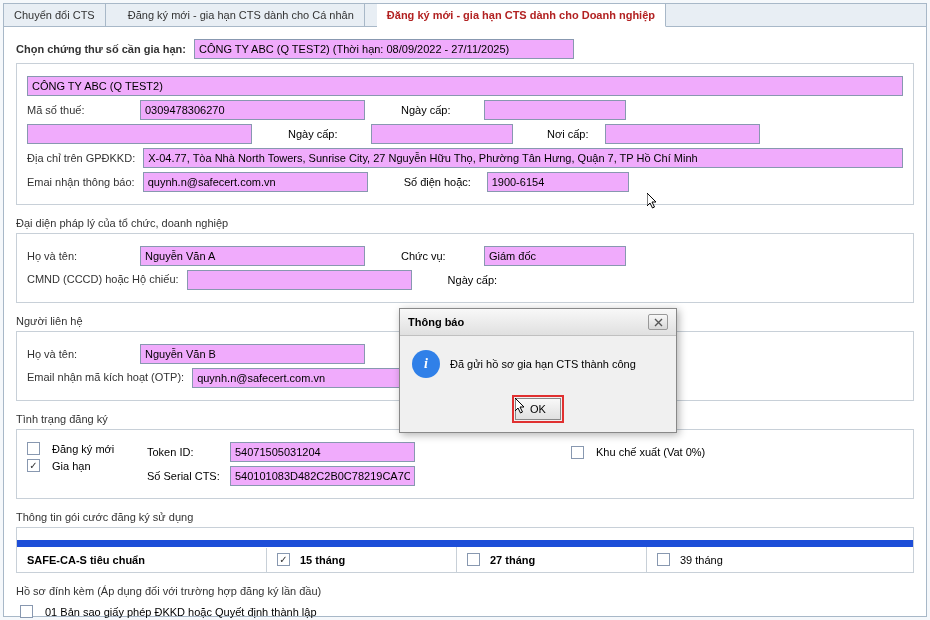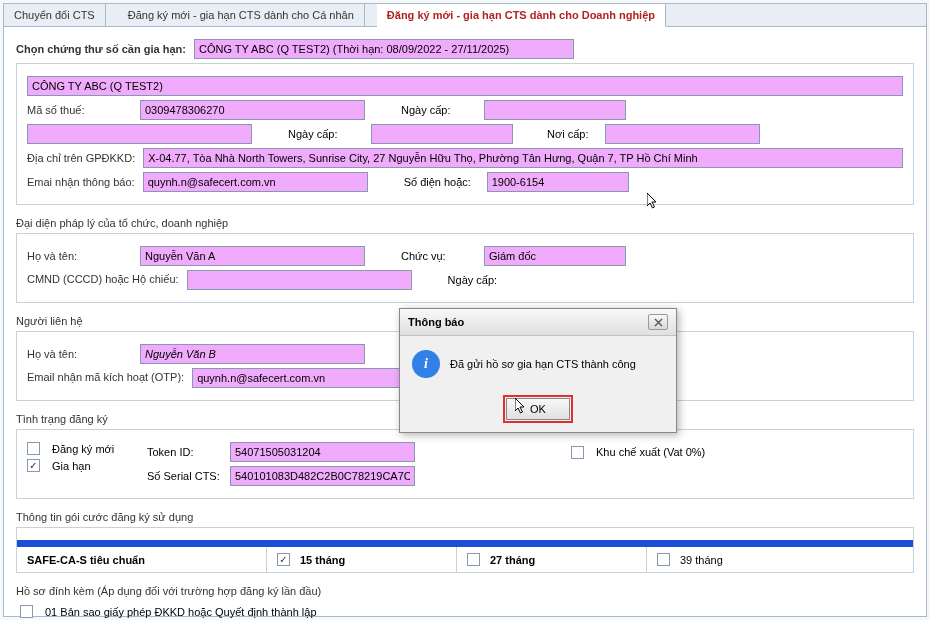--- a/index.html
+++ b/index.html
@@ -20,21 +20,21 @@
 .pkg-row { display: flex; align-items: center; border-top: 7px solid #1d4ed8; margin: 4px -10px 0 -10px; }
 .pkg-cell { padding: 6px 10px; border-right: 1px solid #c8d0d8; display: flex; align-items: center; gap: 6px; }
 .pkg-label { width: 250px; font-weight: bold; }
 .pkg-opt { width: 190px; }
 .modal { position: absolute; left: 351px; top: 308px; width: 278px; background: #f0f0f0; border: 1px solid #888; box-shadow: 2px 2px 8px rgba(0,0,0,0.3); margin-left: 48px; }
 .modal-title { background: linear-gradient(#f8f8f8,#e0e0e0); padding: 5px 8px; font-weight: bold; border-bottom: 1px solid #c0c0c0; display: flex; justify-content: space-between; align-items: center; }
 .modal-close { width: 20px; height: 16px; border: 1px solid #999; background: linear-gradient(#f8f8f8,#d8d8d8); display: flex; align-items: center; justify-content: center; cursor: pointer; border-radius: 2px; }
 .modal-body { padding: 14px 12px; display: flex; align-items: center; gap: 10px; }
 .info-icon { width: 28px; height: 28px; border-radius: 50%; background: #3080e8; display: flex; align-items: center; justify-content: center; color: #fff; font-style: italic; font-weight: bold; font-size: 14px; font-family: Georgia, serif; }
 .modal-footer { padding: 6px 12px 12px; display: flex; justify-content: center; }
-.ok-btn { width: 64px; height: 22px; background: linear-gradient(#f8f8f8,#e0e0e0); border: 1px solid #888; outline: 2px solid #e03030; outline-offset: 1px; cursor: pointer; }
+.ok-btn { width: 46px; height: 22px; background: linear-gradient(#f8f8f8,#e0e0e0); border: 1px solid #888; outline: 2px solid #e03030; outline-offset: 1px; cursor: pointer; }
 .cursor { position: absolute; width: 14px; height: 18px; pointer-events: none; }
 .cursor svg { width: 14px; height: 18px; }
 </style>
 </head>
 <body>
 
 <div class="main-container">
   <div class="tabs">
     <div class="tab">Chuyển đổi CTS</div>
     <div class="tab">Đăng ký mới - gia hạn CTS dành cho Cá nhân</div>
@@ -94,21 +94,21 @@
         <input type="text" style="width: 225px;" value="">
         <span style="width:20px"></span>
         <span style="width:75px">Ngày cấp:</span>
       </div>
     </div>
 
     <div class="section-title">Người liên hệ</div>
     <div class="section-box">
       <div class="row">
         <span class="label">Họ và tên:</span>
-        <input type="text" style="width: 225px; font-style: italic;" value="Nguyễn Văn B">
+        <input type="text" style="width: 225px;" value="Nguyễn Văn B">
         <span style="width:20px"></span>
         <span style="width:75px"></span>
         <input type="text" style="width: 142px;">
       </div>
       <div class="row">
         <span class="label" style="line-height:1.2">Email nhận mã kích hoạt (OTP):</span>
         <input type="text" style="width: 225px;" value="quynh.n@safecert.com.vn">
       </div>
     </div>
 

